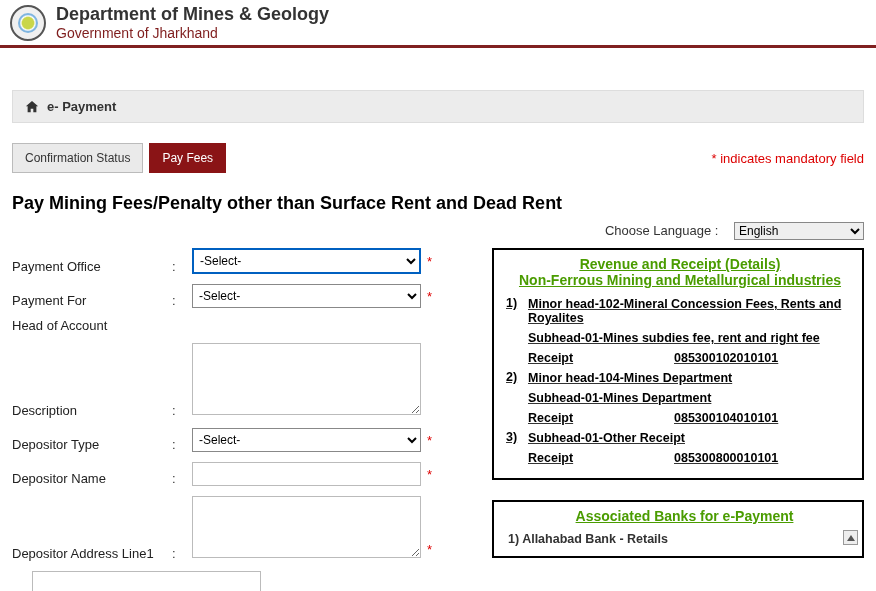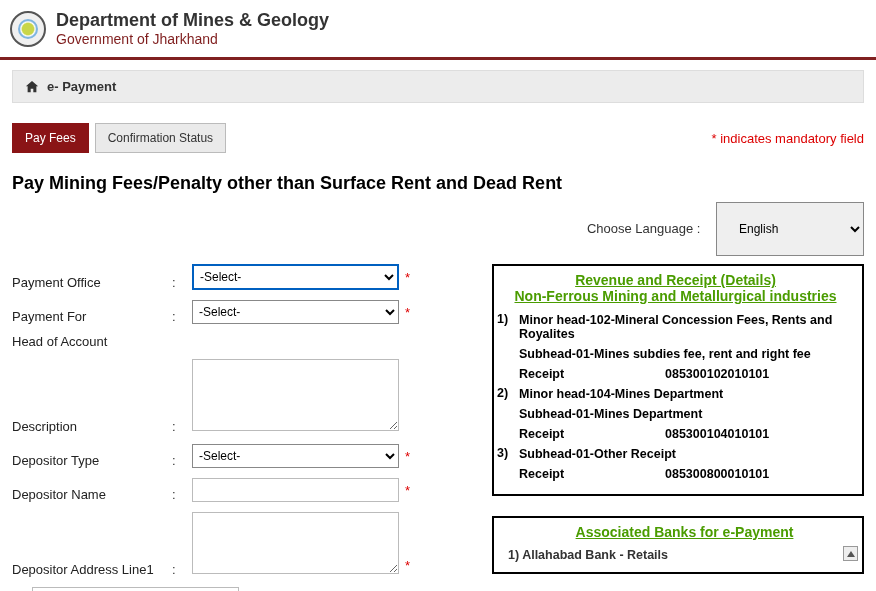--- a/index.html
+++ b/index.html
@@ -9,21 +9,21 @@
     }
     body {
       font-family: Arial, Helvetica, sans-serif;
       font-size: 13px;
       color: #333;
       background: #fff;
     }
     .header-bar {
       display: flex;
       align-items: center;
-      padding: 10px 10px;
+      padding: 4px 10px;
       border-bottom: 3px solid #802020;
     }
     .logo {
       width: 36px;
       height: 36px;
       border: 2px solid #555;
       border-radius: 50%;
       display: flex;
       align-items: center;
       justify-content: center;
@@ -51,20 +51,21 @@
       padding: 10px 12px;
     }
     .breadcrumb {
       background: #ececec;
       border: 1px solid #ddd;
       padding: 8px 12px;
       display: flex;
       align-items: center;
       font-weight: bold;
       font-size: 13px;
+      margin-top: 32px;
     }
     .home-icon {
       margin-right: 8px;
       display: inline-flex;
     }
     .tabs-row {
       margin-top: 20px;
       display: flex;
       align-items: center;
     }
@@ -97,22 +98,22 @@
     }
     .lang-row {
       text-align: right;
       margin-bottom: 8px;
       font-size: 13px;
     }
     .lang-row label {
       margin-right: 12px;
     }
     .lang-select {
-      width: 148px;
-      padding: 18px;
+      width: 130px;
+      padding: 0;
       font-size: 12px;
       border: 1px solid #888;
     }
     .main-layout {
       display: flex;
       gap: 20px;
     }
     .form-col {
       width: 460px;
       flex-shrink: 0;
@@ -131,21 +132,21 @@
       width: 160px;
       flex-shrink: 0;
       font-size: 13px;
       color: #222;
     }
     .form-colon {
       width: 20px;
       flex-shrink: 0;
     }
     .form-control {
-      width: 207px;
+      width: 229px;
     }
     .form-control select {
       width: 100%;
       padding: 3px 2px;
       font-size: 12px;
       border: 1px solid #888;
       background: #fff;
     }
     .form-control select.focused {
       border: 2px solid #0060c0;
@@ -175,22 +176,23 @@
       align-self: center;
     }
     .star-bottom {
       color: #d00;
       margin-left: 6px;
       align-self: flex-end;
       padding-bottom: 4px;
     }
     .info-box {
       border: 2px solid #000;
-      padding: 6px 8px 10px 3px;
+      padding: 6px 8px 10px 12px;
       margin-bottom: 20px;
+      text-decoration: underline;
     }
     .info-title {
       text-align: center;
       font-weight: bold;
       text-decoration: underline;
       color: #4a9c00;
       font-size: 14px;
     }
     .info-subtitle {
       text-align: center;
@@ -285,22 +287,22 @@
   <div class="breadcrumb">
     <span class="home-icon">
       <svg width="14" height="14" viewBox="0 0 16 16" fill="#333">
           <path d="M8 1 L1 7 L3 7 L3 14 L6.5 14 L6.5 10 L9.5 10 L9.5 14 L13 14 L13 7 L15 7 Z"></path>
         </svg>
     </span>
     <span>e- Payment</span>
   </div>
 
   <div class="tabs-row">
+    <button class="tab-btn">Confirmation Status</button>
     <button class="tab-btn active">Pay Fees</button>
-    <button class="tab-btn">Confirmation Status</button>
     <span class="mandatory-note">* indicates mandatory field</span>
   </div>
 
   <h2 class="page-subtitle">Pay Mining Fees/Penalty other than Surface Rent and Dead Rent</h2>
 
   <div class="lang-row">
     <label>Choose Language :</label>
     <select class="lang-select">
       <option>English</option>
     </select>

